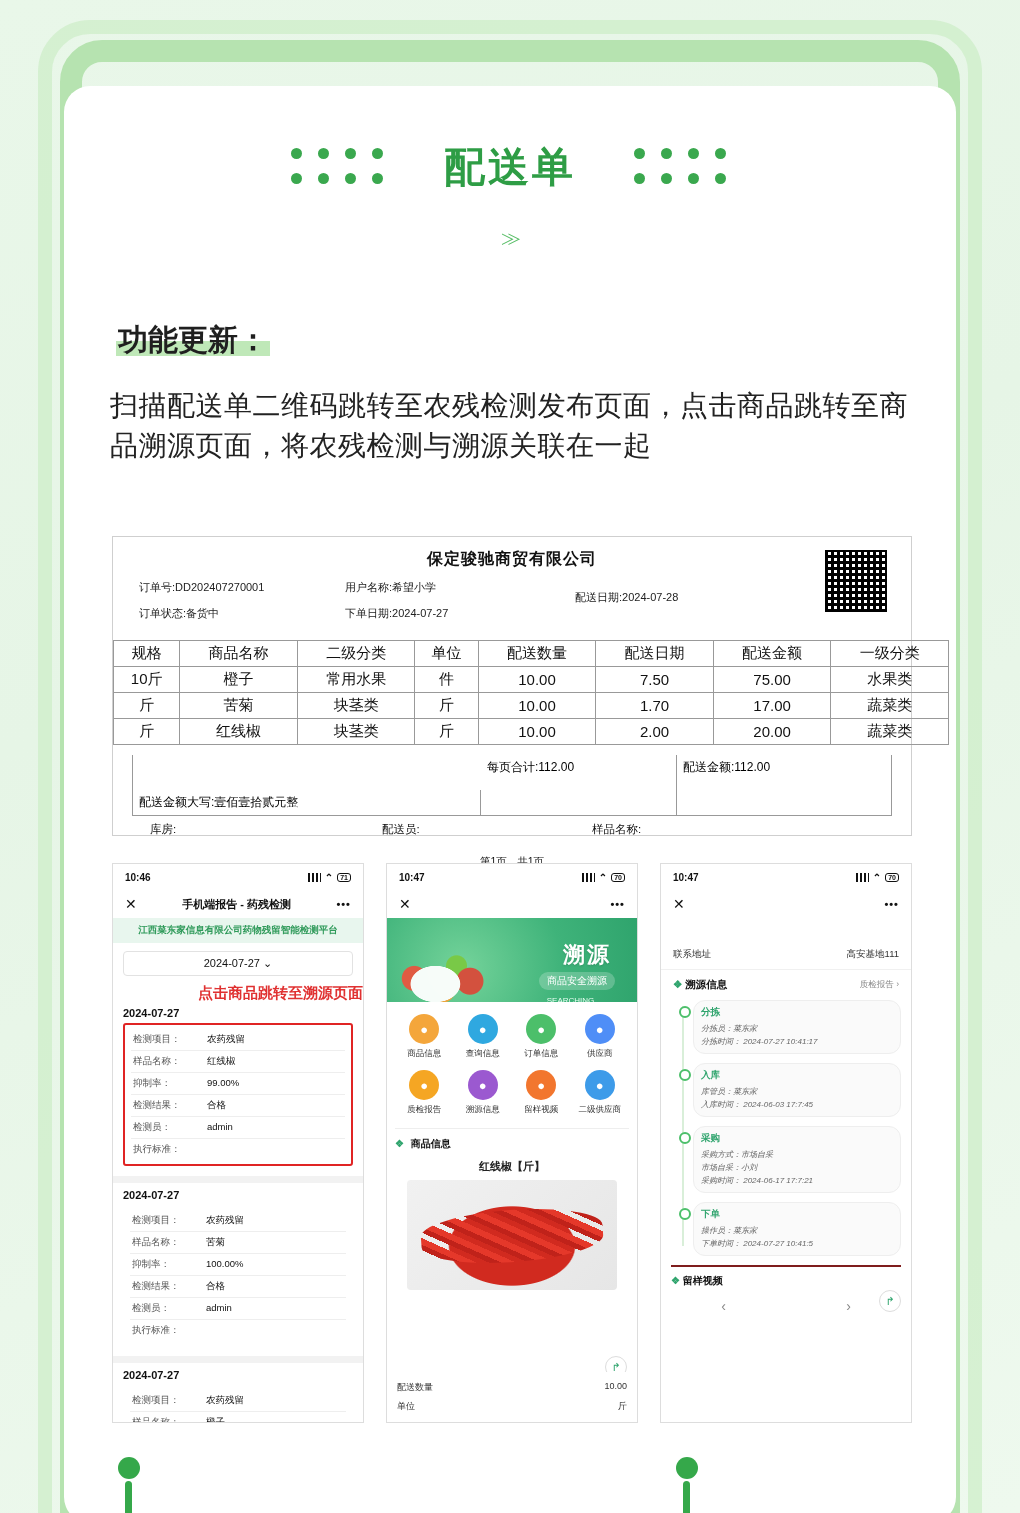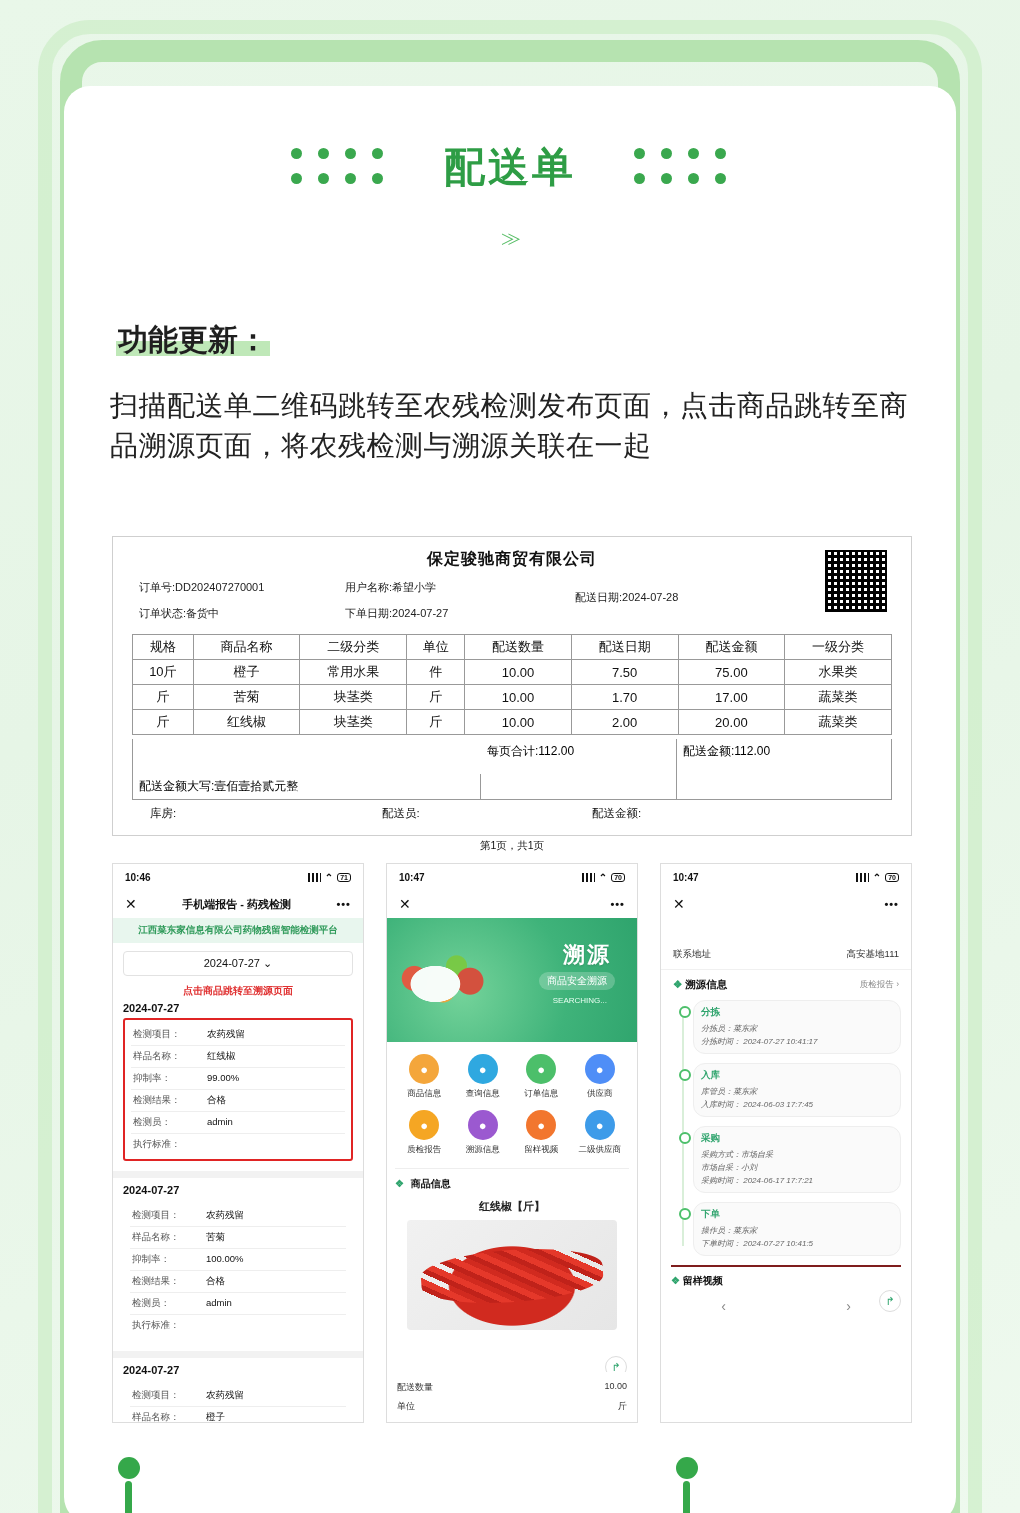--- a/index.html
+++ b/index.html
@@ -102,21 +102,21 @@
   .m-odate { left:232px; top:36px; }
   .qr {
     position:absolute; right:22px; top:-22px; width:66px; height:66px;
     background:
       repeating-linear-gradient(90deg,#000 0 3px,#fff 3px 6px),
       repeating-linear-gradient(0deg,#000 0 3px,#fff 3px 6px);
     background-blend-mode:multiply;
     border:2px solid #fff;
   }
   table.goods {
-    width:760px; margin:4px auto; border-collapse:collapse; font-size:13px;
+    width:836px; margin:10px auto; border-collapse:collapse; font-size:15px;
   }
   table.goods th, table.goods td {
     border:1px solid #999; text-align:center; padding:3px 2px; color:#111;
     font-weight:normal;
   }
   table.goods th { font-weight:normal; }
   .sum-row {
     width:760px; margin:0 auto; display:flex; border:1px solid #999; border-top:none;
     font-size:12px;
   }
@@ -160,49 +160,49 @@
 
   
   .p1-banner {
     background:#e8f6ee; color:#2f9a5a; font-size:9.5px; text-align:center;
     padding:6px 4px; font-weight:bold;
   }
   .p1-date {
     margin:8px 10px; border:1px solid #e2e2e2; border-radius:4px;
     text-align:center; font-size:11px; padding:5px 0; color:#111;
   }
-  .p1-tip { color:#e03131; font-size:10px; text-align:center; font-weight:bold; margin:2px 0 4px; }
+  .p1-tip { color:#e03131; font-size:15px; text-align:right; font-weight:bold; margin:2px 0 4px; }
   .rec {
     margin:0 10px 10px; font-size:9.5px;
   }
   .rec-date { font-weight:bold; font-size:11px; color:#111; margin-bottom:4px; }
   .rec-box { border:1px solid transparent; padding:4px 6px; }
   .rec-box.hl { border:2px solid #e02424; border-radius:3px; }
   .rec-line { display:flex; padding:4px 2px; border-bottom:1px solid #eee; }
   .rec-line .k { color:#555; flex:0 0 74px; }
   .rec-line .v { color:#111; }
   .rec-line:last-child { border-bottom:none; }
   .sep-gray { height:7px; background:#f2f2f2; margin:6px 0; }
 
   
   .p2-hero {
-    height:124px; margin:0; position:relative;
+    height:84px; margin:0; position:relative;
     background:radial-gradient(circle at 30% 60%, #74d39a 0%, #3fb37a 55%, #2fa46d 100%);
     overflow:hidden;
   }
   .p2-hero .ht {
     position:absolute; right:26px; top:22px; color:#fff; font-size:22px; font-weight:bold;
     letter-spacing:2px; text-shadow:0 1px 2px rgba(0,0,0,.15);
   }
   .p2-hero .hs {
     position:absolute; right:22px; top:54px; color:#fff; font-size:10px;
     background:rgba(255,255,255,.22); padding:2px 8px; border-radius:10px;
   }
   .p2-hero .hsearch {
-    position:absolute; right:30px; top:78px; color:#e8fff2; font-size:8px;
+    position:absolute; right:36px; top:78px; color:#e8fff2; font-size:8px;
   }
   .p2-hero .veg {
     position:absolute; left:10px; top:24px; width:96px; height:70px;
     background:radial-gradient(ellipse at 40% 60%, #fff 0 30%, transparent 31%),
                radial-gradient(circle at 18% 52%, #e8563f 0 12px, transparent 13px),
                radial-gradient(circle at 48% 70%, #f3a33a 0 11px, transparent 12px),
                radial-gradient(circle at 76% 56%, #d94b3a 0 13px, transparent 14px),
                radial-gradient(circle at 62% 34%, #7ac943 0 10px, transparent 11px);
     opacity:.95;
   }
@@ -372,21 +372,21 @@
       </tbody>
   </table>
   <div class="sum-row">
     <div class="sum-a">配送金额大写:壹佰壹拾贰元整</div>
     <div class="sum-b">每页合计:112.00</div>
     <div class="sum-c">配送金额:112.00</div>
   </div>
   <div class="sign-row">
     <div>库房:</div>
     <div>配送员:</div>
-    <div>配送金额:</div>
+    <div>样品名称:</div>
   </div>
   <div class="page-no">第1页，共1页</div>
 </div>
 
 <div class="phones">
 
   <div class="phone">
     <div class="status">
       <span>10:46</span>
       <span class="right">

